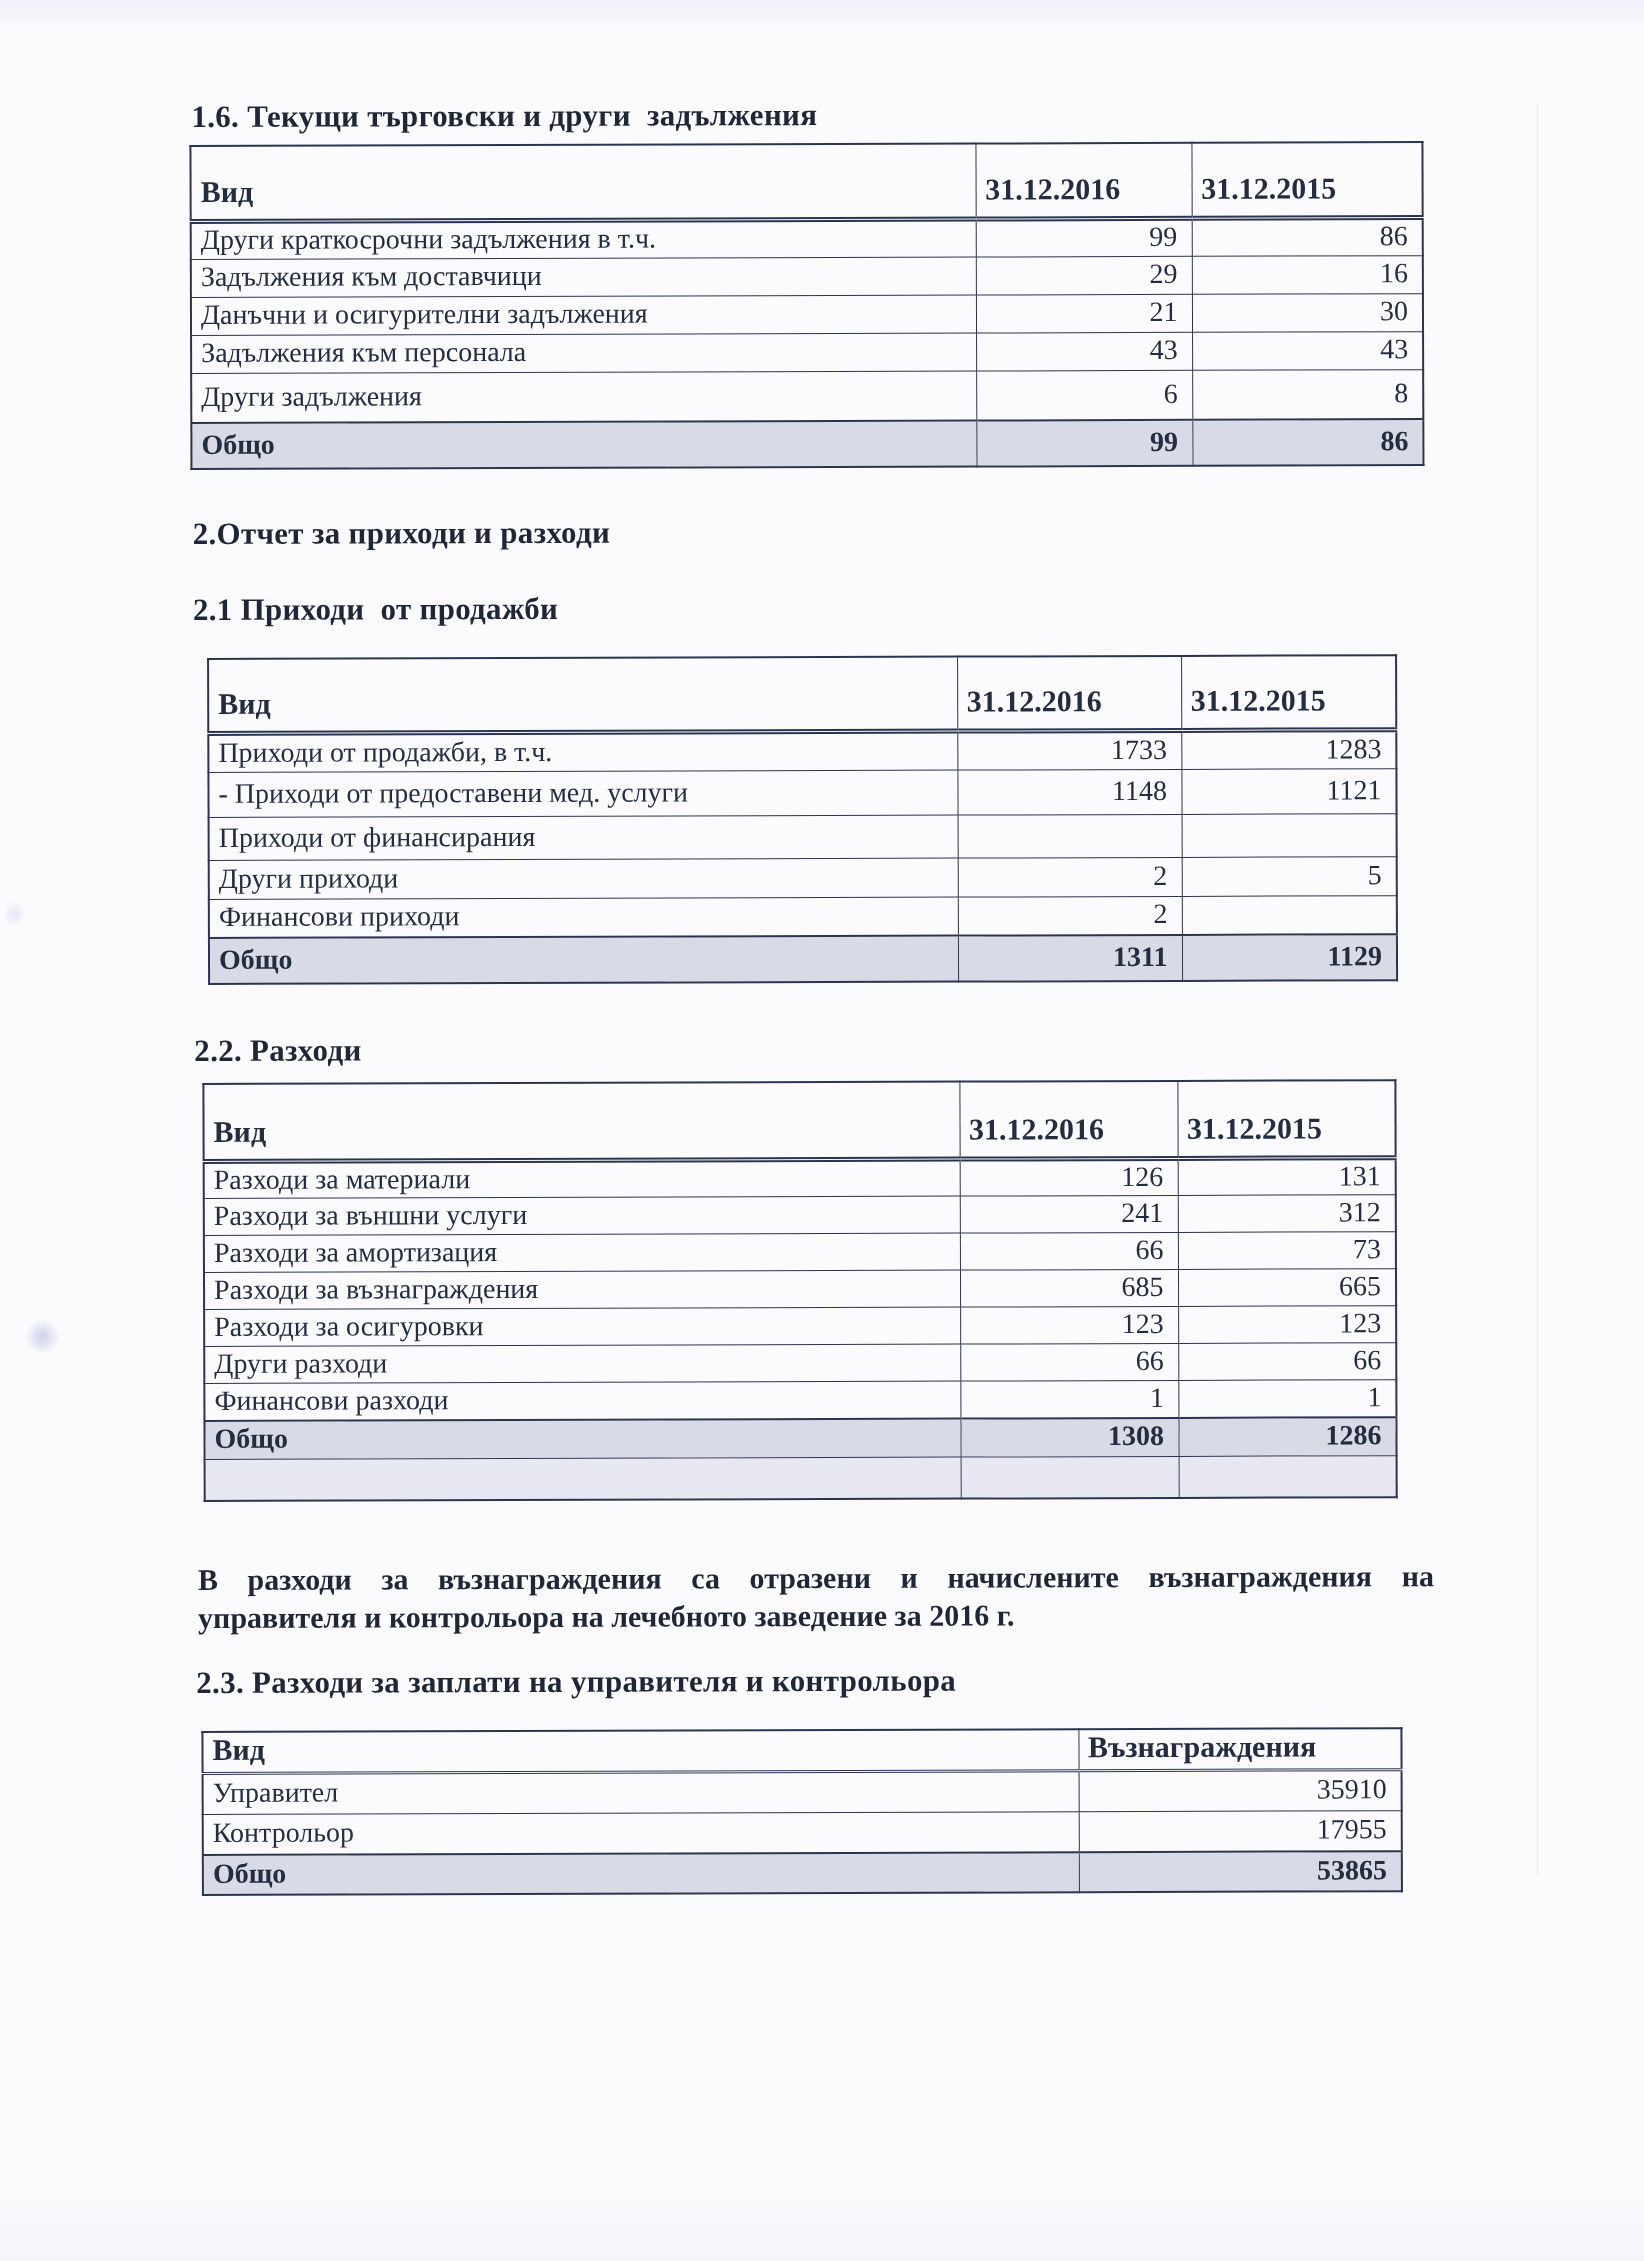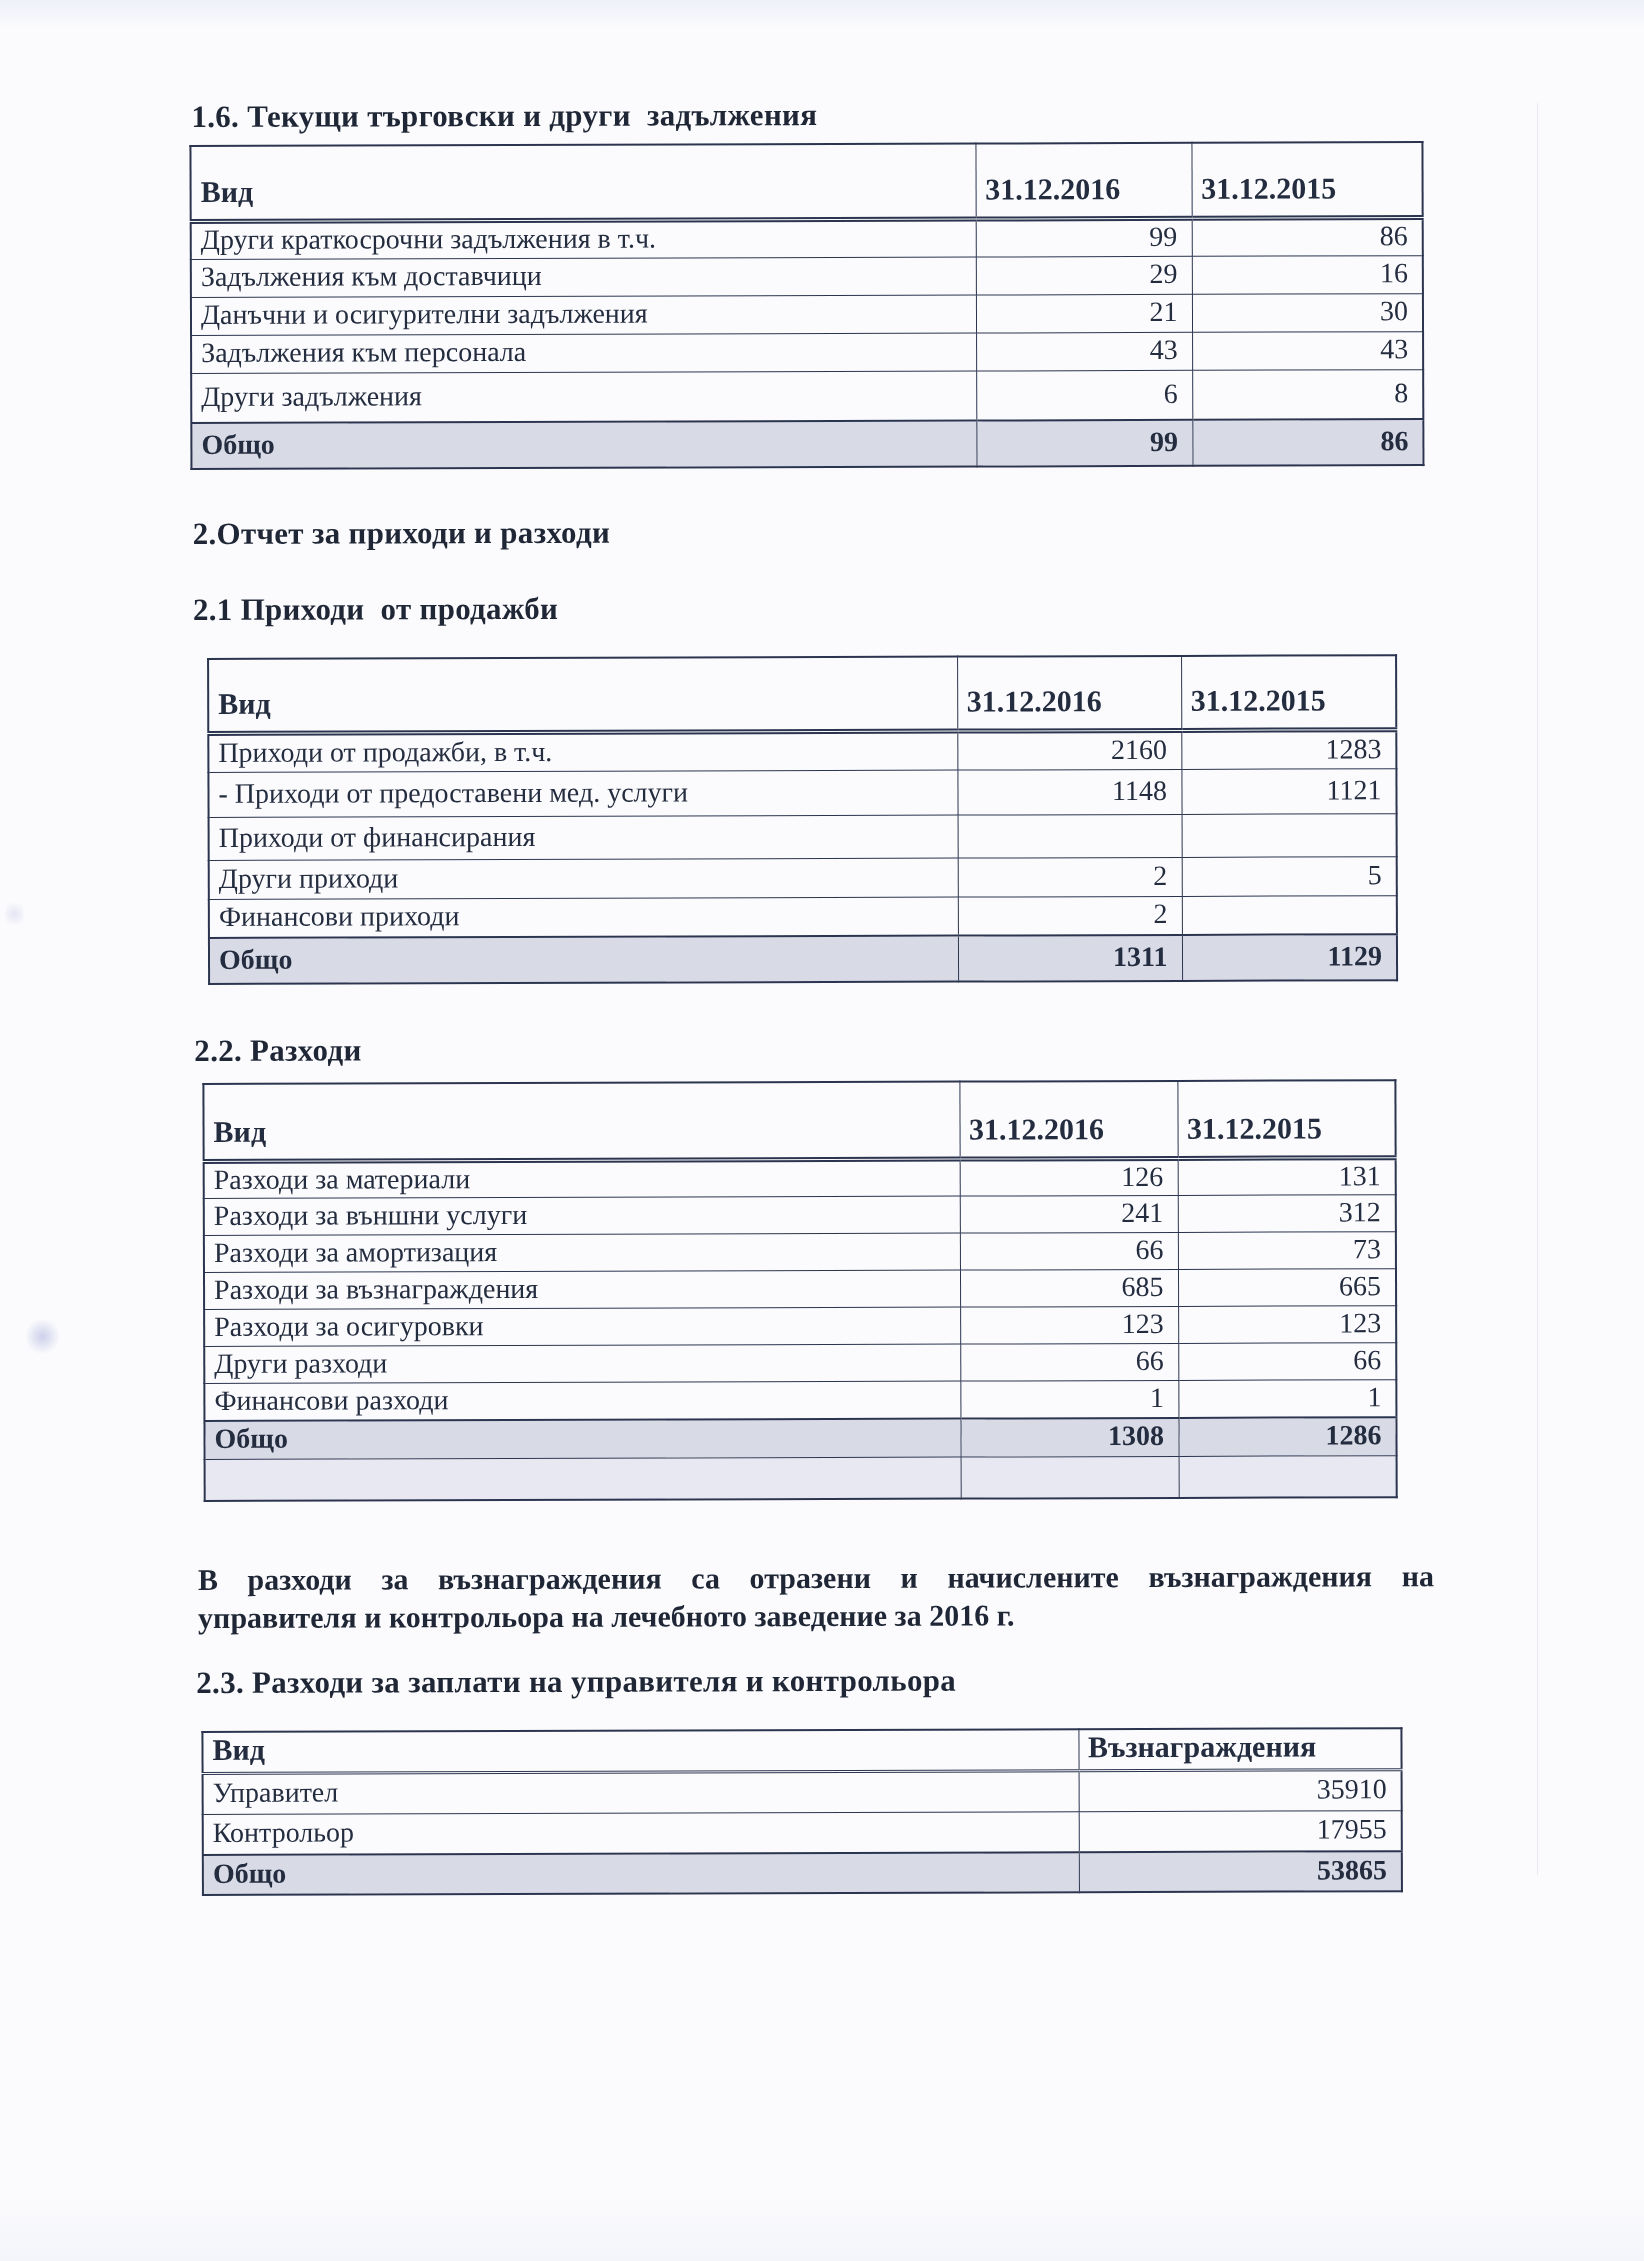--- a/index.html
+++ b/index.html
@@ -193,21 +193,21 @@
     <thead>
           <tr>
             <th>Вид</th>
             <th>31.12.2016</th>
             <th>31.12.2015</th>
           </tr>
         </thead>
         <tbody>
           <tr>
             <td class="lbl">Приходи  от продажби, в т.ч.</td>
-            <td class="num">2160</td>
+            <td class="num">1733</td>
             <td class="num">1283</td>
           </tr>
           <tr>
             <td class="lbl">-  Приходи  от предоставени мед. услуги</td>
             <td class="num">1148</td>
             <td class="num">1121</td>
           </tr>
           <tr>
             <td class="lbl">Приходи от финансирания</td>
             <td class="num"></td>

